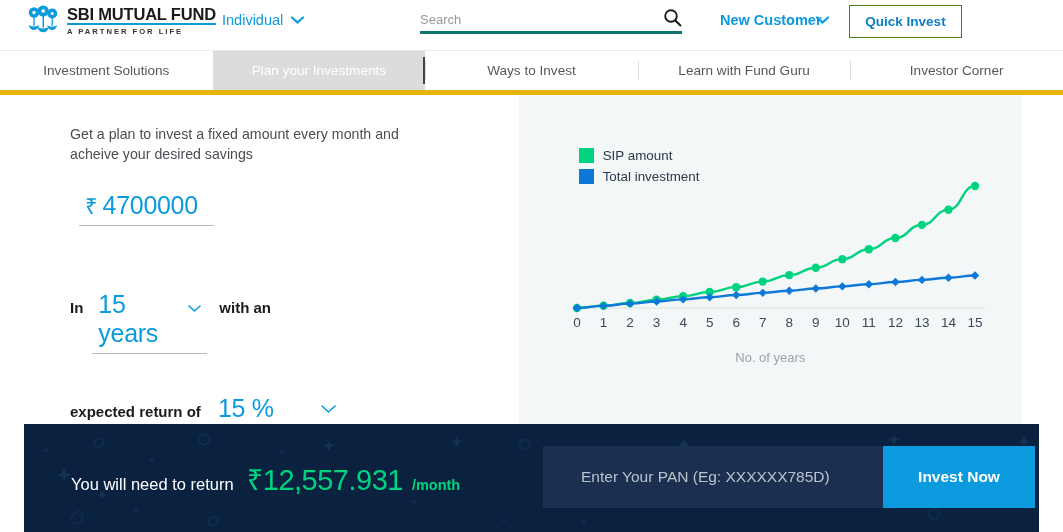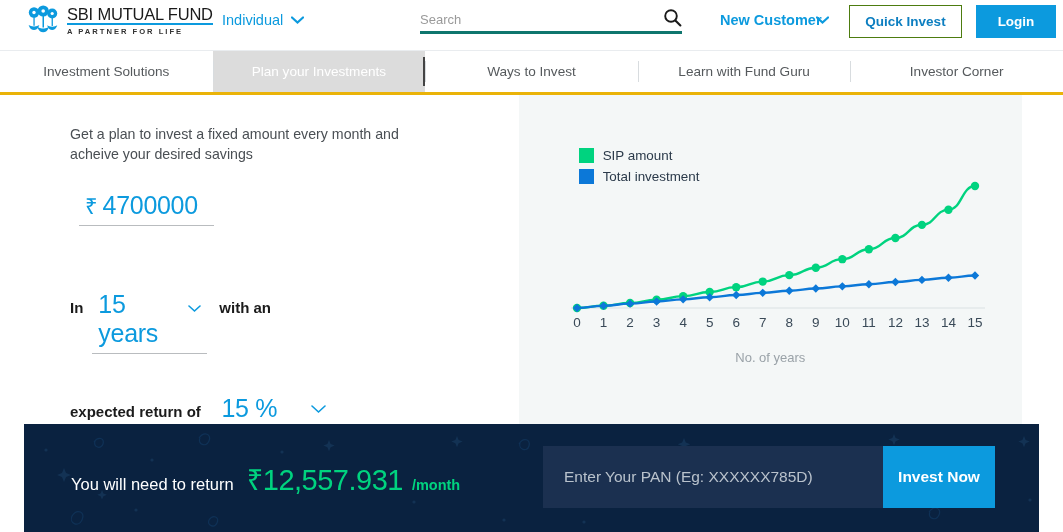--- a/index.html
+++ b/index.html
@@ -17,21 +17,21 @@
     background: #ffffff;
     border-bottom: 1px solid #e9ecef;
   }
   .logo-wrap {
     position: absolute; left: 26px; top: 4px;
     display: flex; align-items: center; gap: 7px;
   }
   .logo-mark { width: 34px; height: 34px; position: relative; }
   .logo-text { display: flex; flex-direction: column; }
   .logo-title {
-    font-size: 16.5px; font-weight: normal; color: #1a1a1a;
+    font-size: 16.5px; font-weight: bold; color: #1a1a1a;
     letter-spacing: -0.2px; line-height: 16px;
     border-bottom: 2.5px solid #0c9ade; padding-bottom: 1px; text-align: right;
   }
   .logo-sub {
     font-size: 7.6px; font-weight: bold; color: #333;
     letter-spacing: 2.0px; line-height: 11px; margin-top: 1px;
   }
   .individual {
     position: absolute; left: 222px; top: 12px;
     font-size: 14.5px; color: #0c9ade;
@@ -67,21 +67,21 @@
     position: absolute; left: 976px; top: 5px; width: 80px; height: 33px;
     border: none; background: #0c9ade; color: #fff;
     font-size: 13.5px; font-weight: bold;
     font-family: "Liberation Sans", sans-serif;
     cursor: pointer;
   }
 
   
   .navbar {
     position: absolute; left: 0; top: 51px; width: 1063px; height: 44px;
-    background: #ffffff; border-bottom: 3px solid #eab308;
+    background: #ffffff; border-bottom: 5px solid #eab308;
     display: flex; align-items: stretch;
   }
   .nav-item {
     flex: 1; display: flex; align-items: center; justify-content: center;
     font-size: 13.6px; color: #55595c; cursor: pointer;
     position: relative;
   }
   .nav-item + .nav-item::before {
     content: ""; position: absolute; left: 0; top: 10px; bottom: 10px;
     width: 1px; background: #d8dcdf;
@@ -123,21 +123,21 @@
     display: inline-flex; align-items: baseline; gap: 5px;
     cursor: pointer;
   }
   .val-blue {
     color: #0c9ade; font-size: 25px; font-weight: normal;
     letter-spacing: -0.3px;
   }
   .rupee { color: #0c9ade; font-size: 22px; }
   .amt-field { margin-left: 9px; width: 135px; }
   .yrs-field { margin-left: 9px; width: 115px; }
-  .ret-field { margin-left: 1px; width: 95px; justify-content: center; }
+  .ret-field { margin-left: 11px; width: 95px; }
   .chev-sm {
     font-size: 15px; color: #0c9ade; line-height: 1;
   }
   .chev-out {
     font-size: 17px; color: #0c9ade; margin-left: 14px;
     align-self: center; position: relative; top: -3px;
   }
   .with-an { margin-left: 12px; }
 
   
@@ -176,27 +176,27 @@
   .cta-amt {
     font-size: 29px; color: #00d37f; font-weight: normal;
     margin-left: 13px; letter-spacing: -0.5px;
   }
   .cta-per { font-size: 14.5px; color: #00d37f; font-weight: bold; margin-left: 9px; }
   .pan-input {
     position: absolute; left: 519px; top: 22px;
     width: 345px; height: 62px;
     background: #1b3050; border: none; outline: none;
     color: #ffffff; font-size: 15.5px;
-    padding-left: 21px;
+    padding-left: 38px;
     font-family: "Liberation Sans", sans-serif;
   }
   .pan-input::placeholder { color: #b9c2cc; }
   .btn-invest {
     position: absolute; left: 859px; top: 22px;
-    width: 112px; height: 62px;
+    width: 152px; height: 62px;
     background: #0c9ade; border: none; color: #fff;
     font-size: 15.5px; font-weight: bold; cursor: pointer;
     font-family: "Liberation Sans", sans-serif;
   }
 </style>
 </head>
 <body>
 
 <div class="page">
 
@@ -249,21 +249,20 @@
     <div class="new-customer">
       <span>New Customer</span>
       <span style="margin-left:-6px;">
         <svg width="13" height="9" viewBox="0 0 13 9">
             <path d="M1 1.5l5.5 5 5.5-5" stroke="#0c9ade" stroke-width="2.2" fill="none" stroke-linecap="round"></path>
           </svg>
       </span>
     </div>
 
     <button class="btn-quick">Quick Invest</button>
-    <button class="btn-login">Login</button>
   </div>
 
   <div class="navbar">
     <div class="nav-item">
       <span>Investment Solutions</span>
     </div>
     <div class="nav-item active">
       <span>Plan your Investments</span>
     </div>
     <div class="nav-item">

